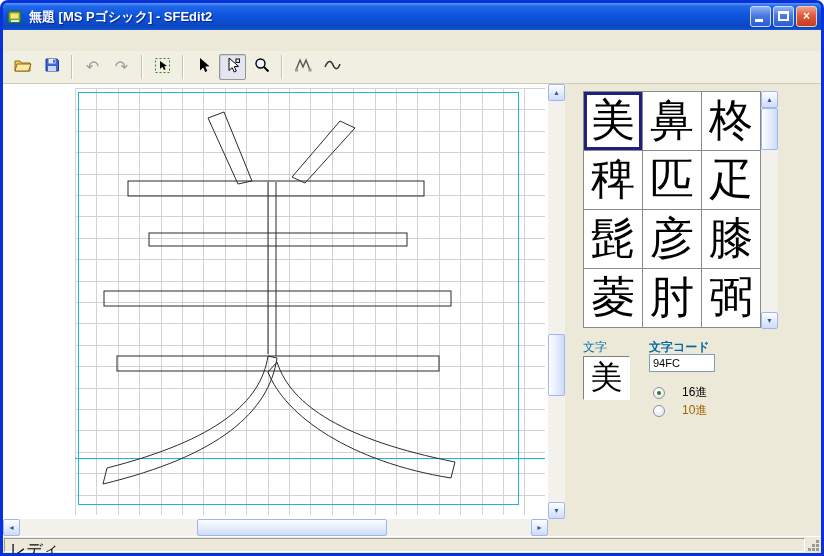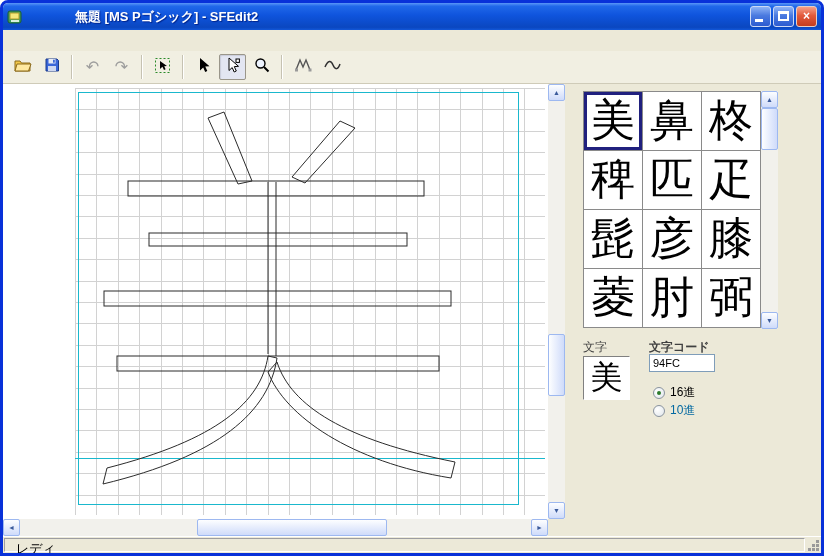--- a/index.html
+++ b/index.html
@@ -9,21 +9,21 @@
   .window {
     position: relative; width: 824px; height: 556px;
     border: 3px solid #0831d9; border-radius: 8px 8px 0 0;
     overflow: hidden; background: #ECE9D8;
   }
 
   
   .titlebar {
     position: absolute; left:0; top:0; width:818px; height:27px;
     background: linear-gradient(180deg,#5a96f7 0%,#2068ea 12%,#0f54dd 45%,#0a47c0 90%,#1257d8 100%);
-    display:flex; align-items:center; padding:0 4px; color:#fff;gap:46px;
+    display:flex; align-items:center; padding:0 4px; color:#fff;
   }
   .app-icon { width:18px; height:18px; margin-right:4px; display:flex; align-items:center; }
   .title-text { font-size:13px; font-weight:bold; text-shadow:1px 1px 1px #00238a; flex:1; white-space:nowrap; overflow:hidden; }
   .win-controls { display:flex; gap:2px; }
   .wbtn {
     width:21px; height:21px; border-radius:3px; border:1px solid #cdd9f5;
     color:#fff; font-size:12px; font-weight:bold; line-height:18px; text-align:center;
     background: linear-gradient(180deg,#8fb3f5,#4a7ae0 45%,#2c5bd0);
     cursor:default; position:relative;
   }
@@ -93,51 +93,51 @@
     display:grid; grid-template-columns:repeat(3,58px); grid-auto-rows:58px; gap:1px;
     background:#8a8a8a; border:1px solid #8a8a8a;
   }
   .char-cell {
     background:#fff; display:flex; align-items:center; justify-content:center;
     font-family:"Liberation Serif", serif; font-size:44px; color:#000; line-height:1;
   }
   .char-cell.selected { box-shadow: inset 0 0 0 3px #20207e; }
   .palette-scroll { position:absolute; left:196px; top:7px; width:17px; height:238px; background:#f2f1ec; }
 
-  .field-label { position:absolute; font-size:12px; color:#404040; }
+  .field-label { position:absolute; font-size:12px; color:#0369a1; }
   .char-preview {
     position:absolute; left:18px; top:272px; width:47px; height:44px; background:#fff;
     border:1px solid; border-color:#808080 #fff #fff #808080;
     display:flex; align-items:center; justify-content:center;
     font-family:"Liberation Serif", serif; font-size:32px;
   }
   .code-input {
     position:absolute; left:84px; top:270px; width:66px; height:18px;
     border:1px solid #7f9db9; font-size:11px; padding:1px 3px; font-family:"Liberation Sans",sans-serif;
   }
-  .radio-row { position:absolute; display:flex; align-items:center; gap:5px; font-size:12px; }
+  .radio-row { position:absolute; display:flex; align-items:center; gap:17px; font-size:12px; }
   .radio {
     width:12px; height:12px; border-radius:50%; border:1px solid #8a939e;
     background: radial-gradient(circle at 35% 35%, #ffffff, #dfe5ea); position:relative;
   }
   .radio.checked::after {
     content:""; position:absolute; left:3px; top:3px; width:4px; height:4px; border-radius:50%;
     background:#2c7a2c;
   }
-  .radio-row.disabled { color:#0369a1; }
+  .radio-row.disabled { color:#a16207; }
 
   
   .statusbar {
     position:absolute; left:0; top:533px; width:818px; height:17px; background:#ECE9D8;
     border-top:1px solid #fff;
   }
   .status-panel {
     position:absolute; left:1px; top:1px; right:16px; bottom:1px;
     border:1px solid; border-color:#9d9da1 #fff #fff #9d9da1;
-    font-size:13px; padding:1px 11px; color:#000;
+    font-size:16px; padding:1px 5px; color:#000;
   }
   .grip { position:absolute; right:2px; bottom:2px; width:12px; height:12px; }
   .grip::before {
     content:""; position:absolute; right:0; bottom:0; width:3px; height:3px; background:#9a9a9a;
     box-shadow:-4px 0 #9a9a9a, 0 -4px #9a9a9a, -8px 0 #9a9a9a, 0 -8px #9a9a9a, -4px -4px #9a9a9a;
   }
 </style>
 </head>
 <body>
 

